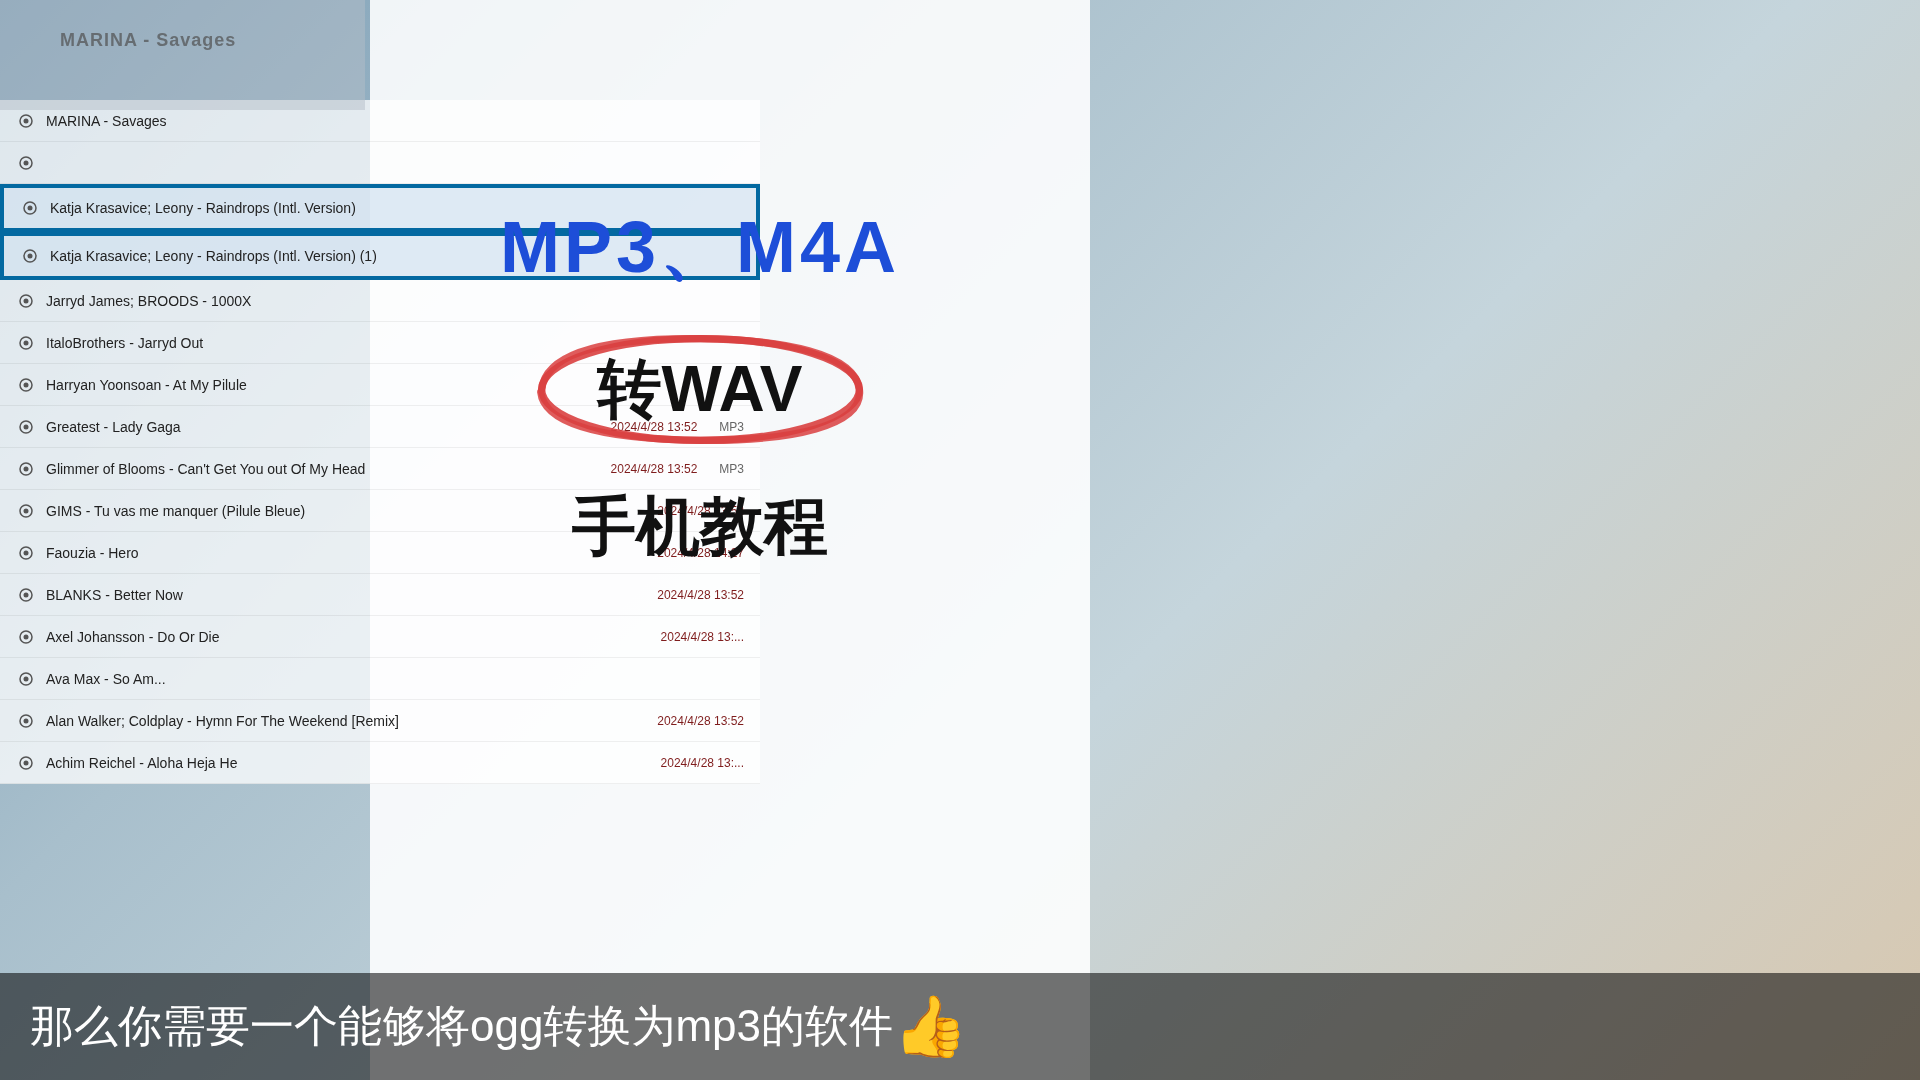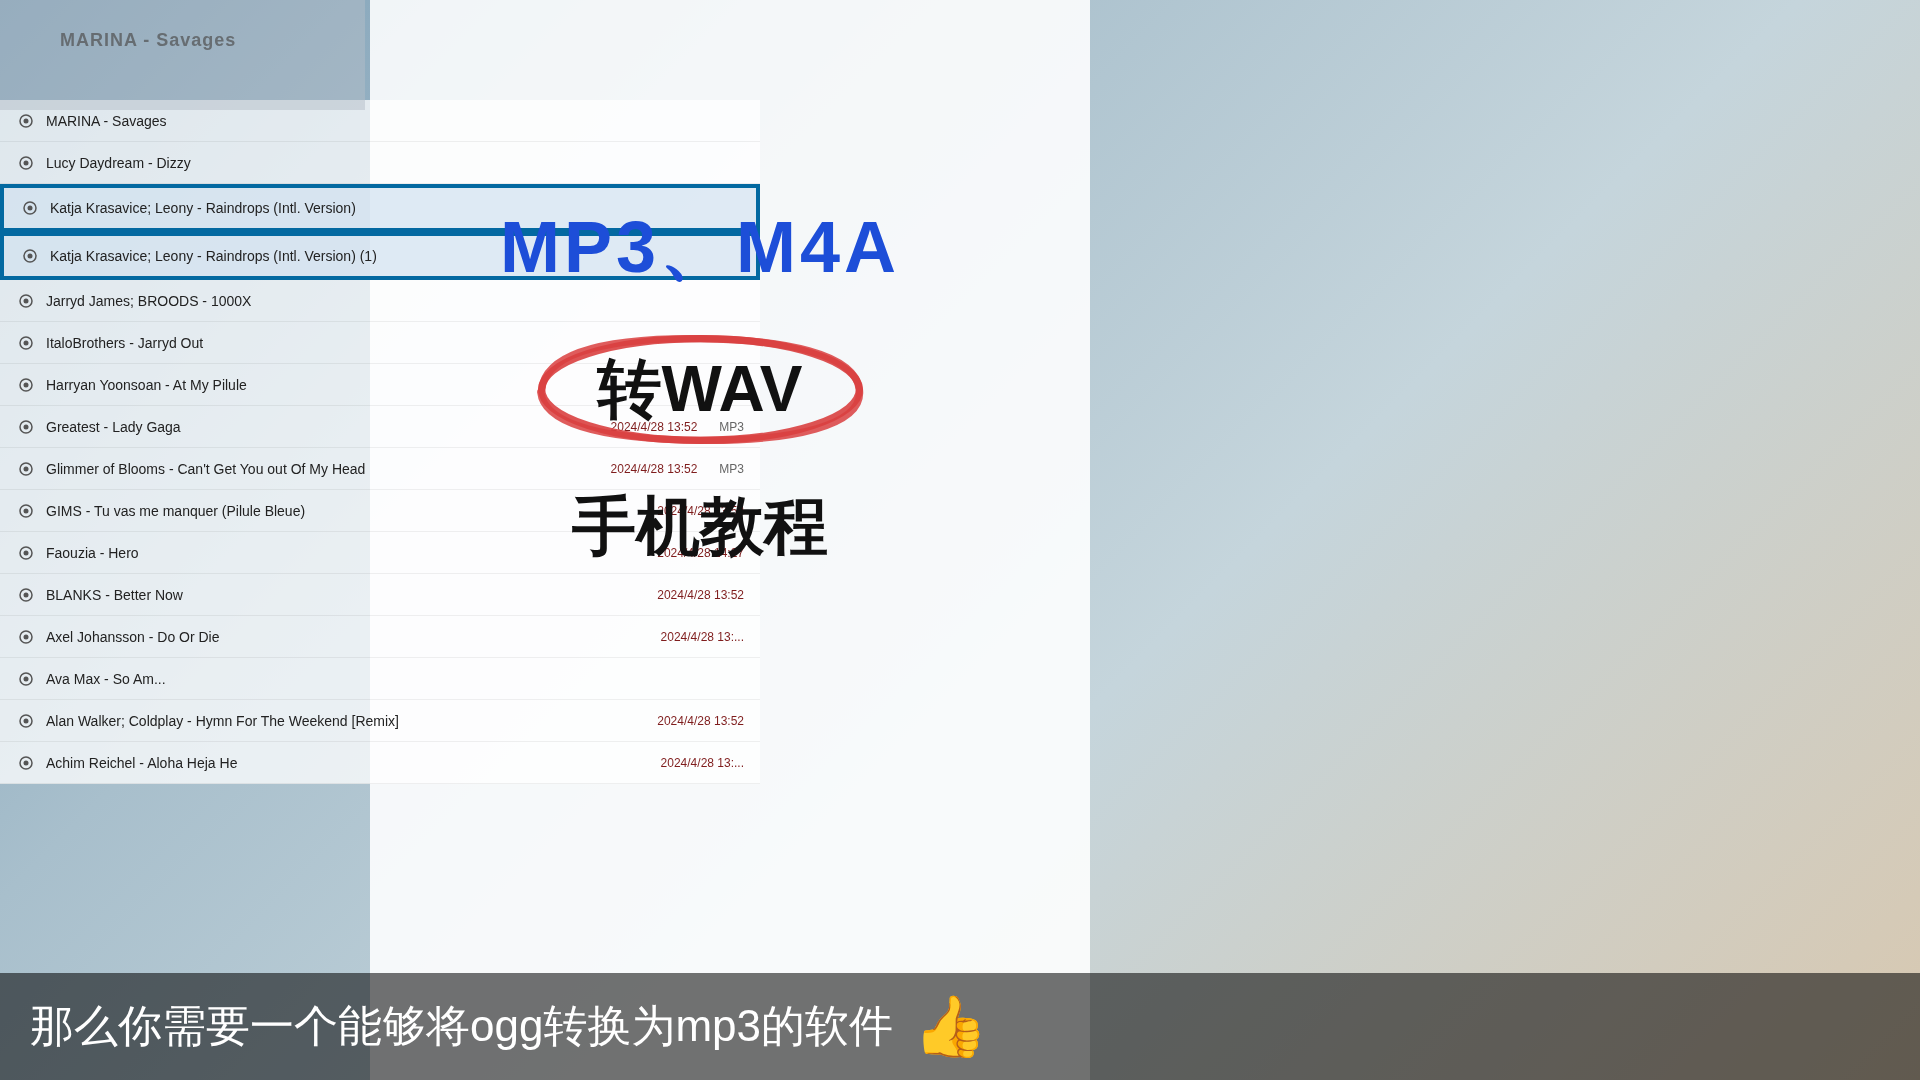--- a/index.html
+++ b/index.html
@@ -144,21 +144,20 @@
     .subtitle-bar {
       position: absolute;
       bottom: 0;
       left: 0;
       right: 0;
       background: rgba(0,0,0,0.55);
       padding: 18px 30px;
       z-index: 20;
       display: flex;
       align-items: center;
-      gap: 20px;
     }
 
     .subtitle-text {
       font-size: 44px;
       color: white;
       font-weight: 500;
     }
 
     .thumb-icon {
       font-size: 60px;
@@ -206,21 +205,20 @@
       </span>
       <span class="name">MARINA - Savages</span>
     </div>
     <div class="file-item">
       <span class="icon">
         <svg width="16" height="16" viewBox="0 0 16 16">
           <circle cx="8" cy="8" r="6" fill="none" stroke="#555" stroke-width="1.5"></circle>
           <circle cx="8" cy="8" r="2.5" fill="#555"></circle>
         </svg>
       </span>
-      <span class="name">Lucy Daydream - Dizzy</span>
     </div>
     <div class="file-item selected">
       <span class="icon">
         <svg width="16" height="16" viewBox="0 0 16 16">
           <circle cx="8" cy="8" r="6" fill="none" stroke="#555" stroke-width="1.5"></circle>
           <circle cx="8" cy="8" r="2.5" fill="#555"></circle>
         </svg>
       </span>
       <span class="name">Katja Krasavice; Leony - Raindrops (Intl. Version)</span>
     </div>

